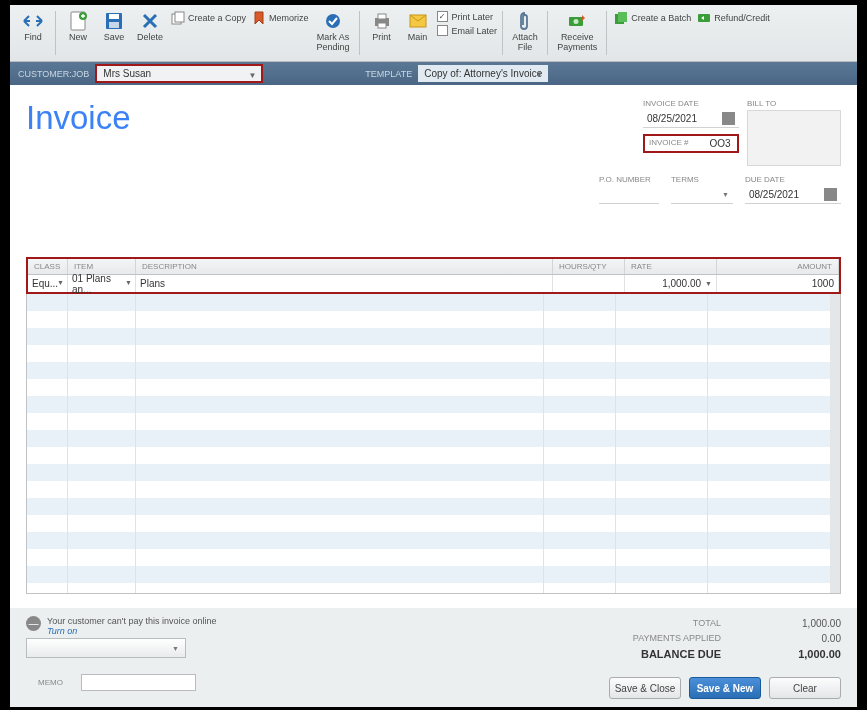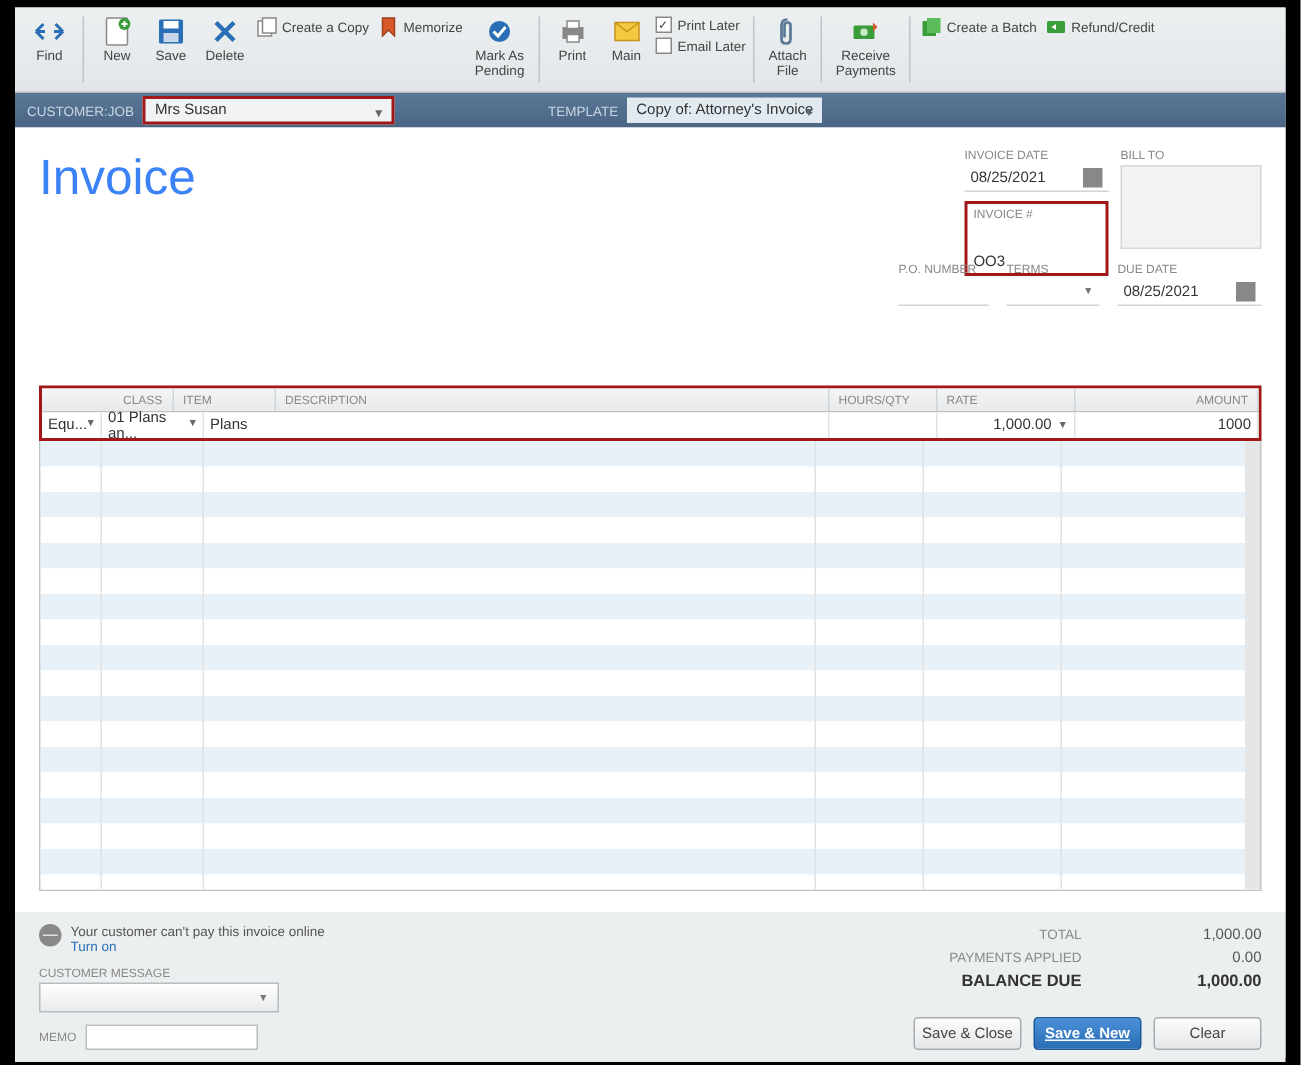--- a/index.html
+++ b/index.html
@@ -45,21 +45,21 @@
 .billto-box { width: 94px; height: 56px; background: #f2f2f2; border: 1px solid #d8d8d8; }
 
 
 .lower-fields { position: absolute; right: 16px; top: 90px; display: flex; gap: 12px; }
 .lselect-arrow { position: absolute; right: 4px; top: 5px; color: #777; font-size: 7px; }
 
 
 .table-wrap { margin-top: 120px; border: 2px solid #a01818; }
 .thead { display: flex; background: linear-gradient(#f4f5f6,#e7e9ea); border-bottom: 1px solid #c0c3c5; height: 16px; font-size: 8px; color: #888; text-transform: none; }
 .th { padding: 3px 6px; border-right: 1px solid #d2d5d7; }
-.th:nth-child(1) { width: 40px; margin-left: 48px; }
+.th:nth-child(1) { width: 40px; }
 .th:nth-child(2) { width: 68px; }
 .th:nth-child(3) { flex: 1; }
 .th:nth-child(4) { width: 72px; }
 .th:nth-child(5) { width: 92px; }
 .th:nth-child(6) { width: 122px; text-align: right; }
 .trow { display: flex; height: 17px; font-size: 10px; color: #333; background: #fff; }
 .td { padding: 2px 4px; border-right: 1px solid #e0e2e3; display: flex; align-items: center; position: relative; }
 .td:nth-child(1) { width: 40px; }
 .td:nth-child(2) { width: 68px; }
 .td:nth-child(3) { flex: 1; }
@@ -72,35 +72,35 @@
 .stripe:nth-child(odd) { background: #e8f1f8; }
 .stripe:nth-child(even) { background: #fff; }
 .vborder { position: absolute; top: 0; bottom: 0; width: 1px; background: #e0e2e3; }
 .sbtns { position: absolute; right: 0; top: 0; width: 10px; height: 100%; background: #e4e6e8; }
 
 
 .footer { padding: 8px 16px; background: #eceff0; display: flex; gap: 12px; position: relative; }
 .footer-left { flex: 1; }
 .online-row { display: flex; align-items: flex-start; gap: 6px; font-size: 9px; color: #555; }
 .circle-icon { width: 15px; height: 15px; border-radius: 50%; background: #888; color: #fff; display: flex; align-items: center; justify-content: center; font-size: 10px; }
-.link { color: #2a6fb5; cursor: pointer; font-size: 9px; }
+.link { color: #2a6fb5; cursor: pointer; font-size: 9px; font-style: italic; }
 .msg-label { font-size: 8px; color: #888; margin-top: 8px; }
 .msg-select { width: 160px; height: 20px; background: linear-gradient(#fff,#e8eaec); border: 1px solid #b8bcbe; margin-top: 2px; position: relative; }
 .memo-row { display: flex; align-items: center; gap: 6px; margin-top: 8px; }
 .memo-input { width: 115px; height: 17px; background: #fff; border: 1px solid #b8bcbe; }
 
 .totals { text-align: right; font-size: 10px; color: #555; }
 .totals-row { display: flex; justify-content: flex-end; gap: 50px; padding: 2px 0; }
 .totals-row .tlbl { font-size: 9px; color: #888; }
 .totals-row .tval { min-width: 70px; }
 .totals-row.bold .tlbl, .totals-row.bold .tval { font-weight: bold; color: #333; font-size: 11px; }
 
 .buttons { display: flex; gap: 8px; position: absolute; right: 16px; bottom: 8px; }
 .btn { height: 22px; min-width: 72px; display: flex; align-items: center; justify-content: center; font-size: 10px; border-radius: 3px; cursor: pointer; background: linear-gradient(#fcfcfc,#e4e6e8); border: 1px solid #a8acae; color: #444; }
-.btn.primary { background: linear-gradient(#4a8fd8,#2a6fb5); border: 1px solid #1a5a9a; color: #fff; font-weight: bold; text-decoration: underline; }
+.btn.primary { background: linear-gradient(#4a8fd8,#2a6fb5); border: 1px solid #1a5a9a; color: #fff; font-weight: bold; }
 
 svg { display: block; }
 </style>
 </head>
 <body>
 <div class="app">
 
 
 <div class="toolbar">
   <div class="tbtn">
@@ -265,21 +265,21 @@
   <div class="upper-right">
     <div>
       <div class="fgroup" style="margin-bottom:6px">
         <div class="flabel">INVOICE DATE</div>
         <div class="finput">
           <span>08/25/2021</span>
           <div class="cal-icon"></div>
         </div>
       </div>
       <div class="fgroup">
-        <div class="finput hl" style="flex-direction:column;align-items:flex-start;height:auto;padding:2px 4px">
+        <div class="finput hl" style="flex-direction:row;align-items:flex-start;height:auto;padding:2px 4px">
           <div class="flabel" style="margin-bottom:1px">INVOICE #</div>
           <span>OO3</span>
         </div>
       </div>
     </div>
     <div class="fgroup">
       <div class="flabel">BILL TO</div>
       <div class="billto-box"></div>
     </div>
   </div>
@@ -367,26 +367,25 @@
 
 <div class="footer">
   <div class="footer-left">
     <div class="online-row">
       <div class="circle-icon">—</div>
       <div>
         <div>Your customer can't pay this invoice online</div>
         <div class="link">Turn on</div>
       </div>
     </div>
-    <div class="msg-label">CUSTOMER MESSAGE</div>
     <div class="msg-select">
       <span class="lselect-arrow" style="right:6px;top:6px">▼</span>
     </div>
     <div class="memo-row">
-      <div class="msg-label" style="margin:0">MEMO</div>
+      <div class="msg-label" style="margin:12px">MEMO</div>
       <div class="memo-input"></div>
     </div>
   </div>
   <div style="flex:0 0 260px">
     <div class="totals">
       <div class="totals-row">
             <span class="tlbl">TOTAL</span>
             <span class="tval">1,000.00</span>
           </div>
       <div class="totals-row">

